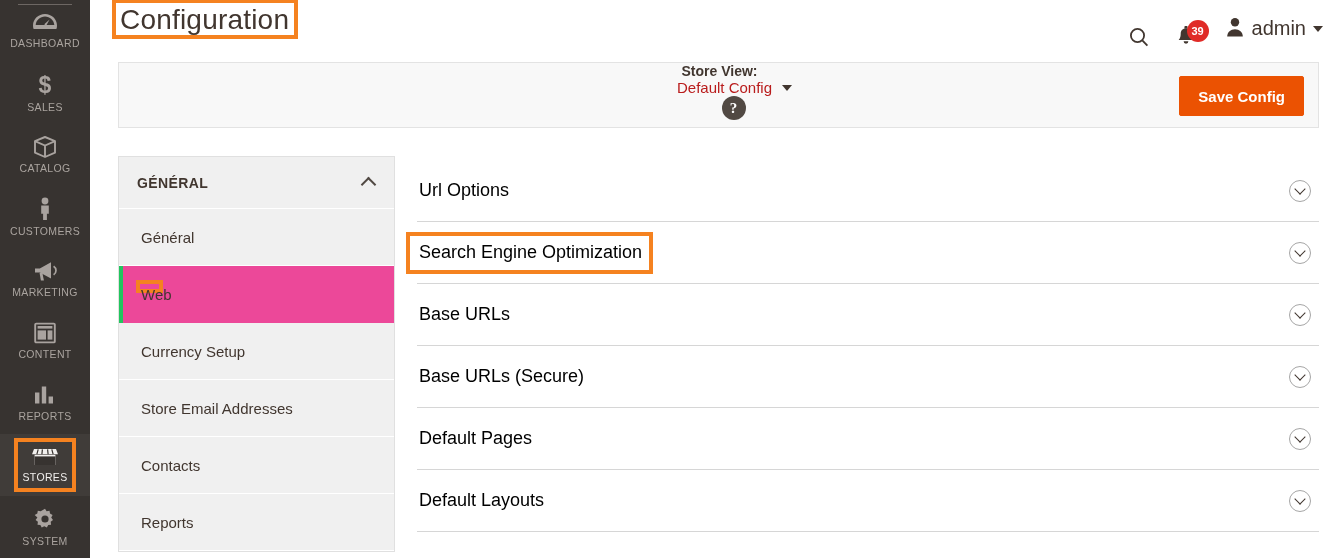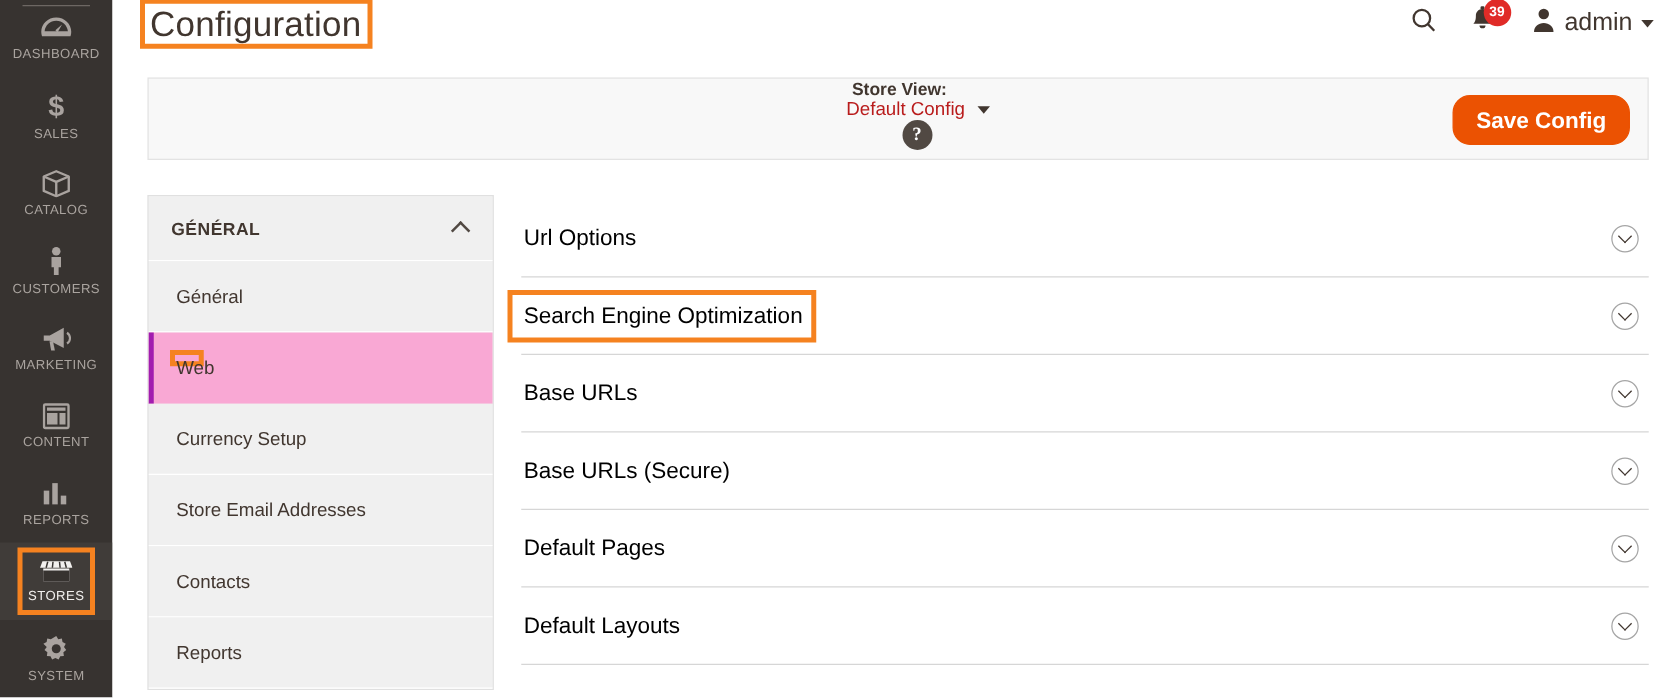--- a/index.html
+++ b/index.html
@@ -64,21 +64,21 @@
     letter-spacing: .2px;
   }
   .title-box {
     position: absolute; left: -6px; top: -1px; right: -7px; bottom: 1px;
     border: 4px solid #f58220; pointer-events: none;
   }
   .header-tools {
     position: absolute; right: 18px; top: 4px;
     display: flex; align-items: center; gap: 24px;
   }
-  .tool { display: flex; cursor: pointer; position: relative; }
+  .tool { display: flex; cursor: pointer; position: relative; margin-top: 21px; }
   .bell-wrap { position: relative; padding-right: 4px; }
   .badge {
     position: absolute; left: 12px; top: -5px;
     min-width: 22px; height: 22px; padding: 0 4px;
     background: #e02b27; color: #fff;
     border-radius: 11px;
     font-size: 11px; font-weight: 700;
     display: flex; align-items: center; justify-content: center;
     line-height: 1;
   }
@@ -114,23 +114,23 @@
     width: 24px; height: 24px; border-radius: 50%;
     background: #514943; color: #fff;
     font-size: 15px; font-weight: 700;
     display: flex; align-items: center; justify-content: center;
     cursor: pointer; font-family: "Liberation Serif", serif;
   }
   .save-btn {
     position: absolute; right: 14px; top: 13px;
     background: #eb5202; color: #ffffff;
     border: 1px solid #eb5202;
-    font-size: 18px; font-weight: 700;
+    font-size: 15px; font-weight: 700;
     padding: 0 18px; height: 40px;
-    cursor: pointer; border-radius: 14px;
+    cursor: pointer; border-radius: 2px;
     font-family: "Liberation Sans", sans-serif;
   }
 
   
   .content {
     display: flex;
     padding: 28px 22px 0 28px;
     gap: 22px;
   }
 
@@ -164,22 +164,22 @@
     height: 57px;
     display: flex; align-items: center;
     padding-left: 22px;
     font-size: 15px; color: #41362f;
     background: #f0f0f0;
     border-bottom: 1px solid #ffffff;
     cursor: pointer;
     position: relative;
   }
   .nav-item.active {
-    background: #f9a8d4;
-    border-left: 4px solid #a21caf;
+    background: #ec4899;
+    border-left: 4px solid #22c55e;
     padding-left: 18px;
     border-bottom: none;
   }
   .nav-item-box {
     position: absolute;
     left: 13px; top: 14px;
     border: 4px solid #f58220;
     padding: 2px 14px 3px 5px;
     pointer-events: none;
   }

